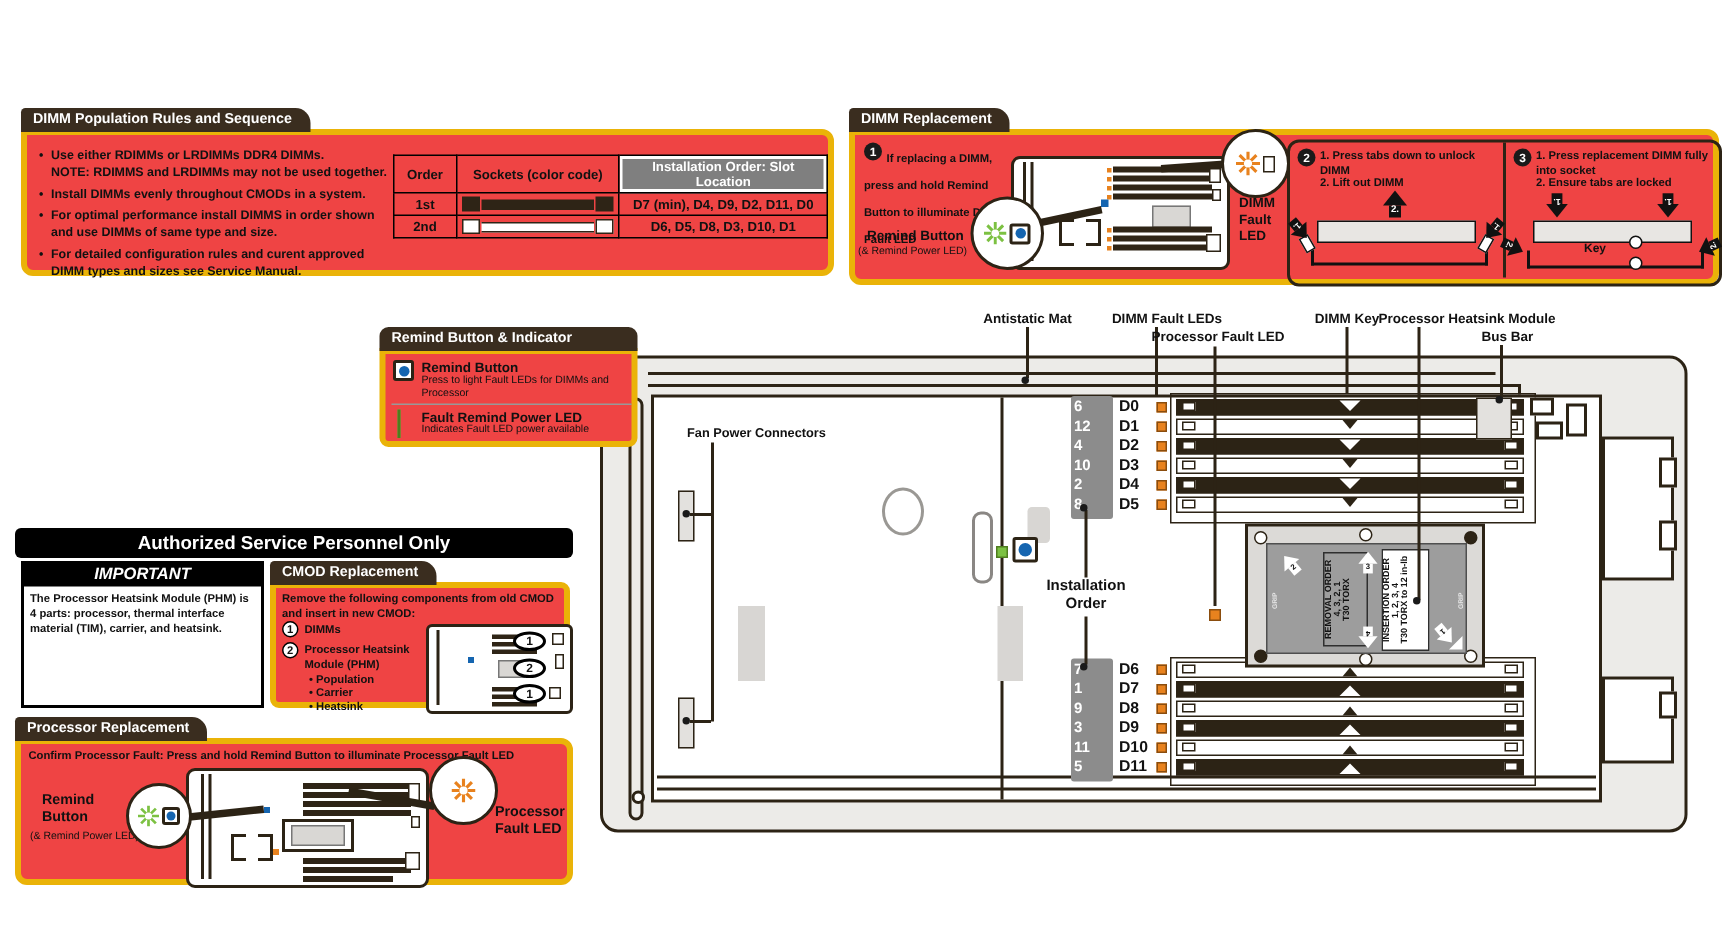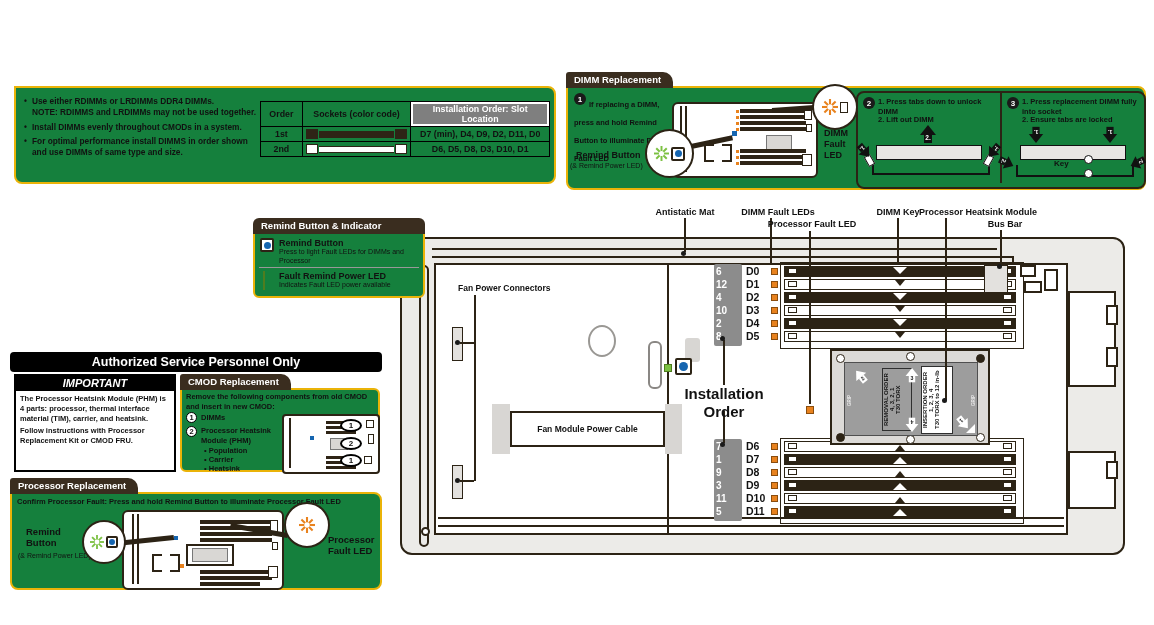--- a/index.html
+++ b/index.html
@@ -4,22 +4,22 @@
 <style>
   html,body{margin:0;padding:0;background:#fff;}
   .page{position:relative;width:1154px;height:625px;background:#fff;overflow:hidden;
         font-family:"Liberation Sans",sans-serif;color:#111;}
   .abs{position:absolute;}
   .pre{white-space:pre-line;}
   
   .tab{position:absolute;top:0;left:0;background:#3a2d1f;color:#fff;font-size:9.5px;font-weight:bold;
        padding:2px 12px 3px 8px;border-radius:3px 10px 0 0;z-index:3;white-space:nowrap;}
   .tab-full{right:0;border-radius:6px 6px 0 0;padding-left:8px;}
-  .pbody{position:absolute;left:0;right:0;bottom:0;top:14px;border:2px solid #eab308;border-radius:8px;
-         border-top-left-radius:0;background:#15803d;}
+  .pbody{position:absolute;left:0;right:0;bottom:0;top:14px;border:4px solid #eab308;border-radius:8px;
+         border-top-left-radius:0;background:#ef4444;}
   
   .titlebar{position:absolute;left:0;top:42px;width:1154px;height:26px;background:#000;color:#fff;
             font-size:17px;font-weight:bold;line-height:26px;padding-left:18px;box-sizing:border-box;}
   
   .bullets{position:absolute;left:8px;top:8px;width:238px;font-size:8.3px;font-weight:bold;line-height:1.3;}
   .bullets .b{position:relative;padding-left:8px;margin-bottom:4px;}
   .bullets .b:before{content:"•";position:absolute;left:0;top:0;}
   
   .ptable{position:absolute;left:244px;top:13px;width:290px;border-collapse:collapse;font-size:8.8px;font-weight:bold;}
   .ptable td,.ptable th{border:1.5px solid #000;text-align:center;padding:2px 3px;}
@@ -102,26 +102,28 @@
   .t9b{font-size:9px;font-weight:bold;line-height:1.2;}
   .star{display:block;}
 </style>
 </head>
 <body>
 
 <div class="page">
 
 
   <div class="abs" style="left:14px;top:72px;width:542px;height:112px;">
+    <div class="tab">DIMM Population Rules and Sequence</div>
     <div class="pbody">
       <div class="bullets">
         <div class="b pre">Use either RDIMMs or LRDIMMs DDR4 DIMMs.
 NOTE: RDIMMS and LRDIMMs may not be used together.</div>
         <div class="b">Install DIMMs evenly throughout CMODs in a system.</div>
         <div class="b">For optimal performance install DIMMS in order shown and use DIMMs of same type and size.</div>
+        <div class="b">For detailed configuration rules and curent approved DIMM types and sizes see Service Manual.</div>
       </div>
       <table class="ptable">
         <tbody>
             <tr>
           <th style="width:36px;">Order</th>
           <th style="width:110px;">Sockets (color code)</th>
           <th class="gray" style="width:142px;">Installation Order: Slot Location</th>
         </tr>
         <tr>
           <td>1st</td>
@@ -298,21 +300,20 @@
       <div class="abs t7" style="left:24px;top:47px;width:140px;">Indicates Fault LED power available</div>
     </div>
   </div>
 
   <div class="abs" style="left:10px;top:352px;width:372px;height:20px;background:#000;border-radius:4px;color:#fff;
        font-size:12.5px;font-weight:bold;text-align:center;line-height:20px;">Authorized Service Personnel Only</div>
 
   <div class="abs" style="left:14px;top:374px;width:162px;height:98px;border:2.5px solid #000;background:#fff;box-sizing:border-box;">
     <div style="background:#000;color:#fff;font-size:11px;font-weight:bold;font-style:italic;text-align:center;height:15px;line-height:15px;">IMPORTANT</div>
     <div class="t75" style="margin:3px 4px 0;">The Processor Heatsink Module (PHM) is 4 parts: processor, thermal interface material (TIM), carrier, and heatsink.</div>
-    <div class="t75" style="margin:3px 4px 0;">Follow instructions with Processor Replacement Kit or CMOD FRU.</div>
   </div>
 
   <div class="abs" style="left:180px;top:374px;width:200px;height:98px;">
     <div class="tab">CMOD Replacement</div>
     <div class="pbody" style="border-radius:0 0 6px 6px;border-top-right-radius:6px;">
       <div class="abs t75" style="left:4px;top:2px;width:190px;">Remove the following components from old CMOD and insert in new CMOD:</div>
       <div class="abs" style="left:4px;top:22px;display:flex;align-items:center;gap:4px;">
         <span class="circnum">1</span>
         <span class="t75">DIMMs</span>
       </div>
@@ -422,23 +423,20 @@
     <i style="left:50px;top:226px;width:11px;height:34px;background:#e3e1de;border:1.5px solid #2c2315;box-sizing:border-box;"></i>
     <div class="blab" style="left:56px;top:44px;width:110px;text-align:left;font-size:8.5px;">Fan Power Connectors</div>
     <div class="vl" style="left:72px;top:56px;height:186px;"></div>
     <i style="left:58px;top:103px;width:14px;height:1.5px;background:#2c2315;"></i>
     <i style="left:58px;top:241px;width:14px;height:1.5px;background:#2c2315;"></i>
     <span class="dot" style="left:53px;top:101px;"></span>
     <span class="dot" style="left:53px;top:239px;"></span>
 
     <i style="left:90px;top:165px;width:18px;height:50px;background:#d8d6d3;"></i>
     <i style="left:263px;top:165px;width:17px;height:50px;background:#d8d6d3;"></i>
-    <div class="abs" style="left:108px;top:172px;width:155px;height:36px;background:#fff;border:2px solid #2c2315;box-sizing:border-box;display:flex;align-items:center;justify-content:center;">
-      <span style="font-size:8.5px;font-weight:bold;">Fan Module Power Cable</span>
-    </div>
 
     <i style="left:186px;top:86px;width:28px;height:32px;border:2px solid #9a9894;border-radius:50%;background:#fff;box-sizing:border-box;"></i>
     <i style="left:283px;top:99px;width:15px;height:24px;background:#d8d6d3;border-radius:3px;"></i>
     <i style="left:246px;top:102px;width:14px;height:48px;border:2px solid #8a8784;border-radius:6px;background:#fff;box-sizing:border-box;"></i>
     <i class="greensq" style="position:absolute;left:262px;top:125px;"></i>
     <div class="abs" style="left:273px;top:119px;">
         <span class="btn-icon" style="width:17px;height:17px;">
           <i style="width:9px;height:9px;"></i>
         </span>
       </div>
@@ -564,21 +562,21 @@
     <div class="trow" style="top:267px;">
       <span class="dlabel">D11</span>
         <span class="rled"></span>
       <div class="slot f">
           <i class="cap cl"></i>
           <i class="cap cr"></i>
           <i class="key up fk"></i>
         </div>
     </div>
 
-    <div class="blab pre" style="left:282px;top:146px;width:80px;font-size:15px;">Installation
+    <div class="blab pre" style="left:282px;top:146px;width:80px;font-size:10px;">Installation
 Order</div>
     <div class="vl" style="left:321px;top:101px;height:45px;"></div>
     <span class="dot" style="left:318px;top:97px;"></span>
     <div class="vl" style="left:321px;top:172px;height:32px;"></div>
     <span class="dot" style="left:318px;top:203px;"></span>
 
     <i style="left:404px;top:167px;width:8px;height:8px;background:#e8821e;border:1px solid #8a4d0e;box-sizing:border-box;"></i>
 
     <div class="abs" style="left:428px;top:110px;width:160px;height:96px;background:#dcdad7;border:2px solid #2c2315;box-sizing:border-box;">
       <span class="screw" style="left:4px;top:3px;"></span>

